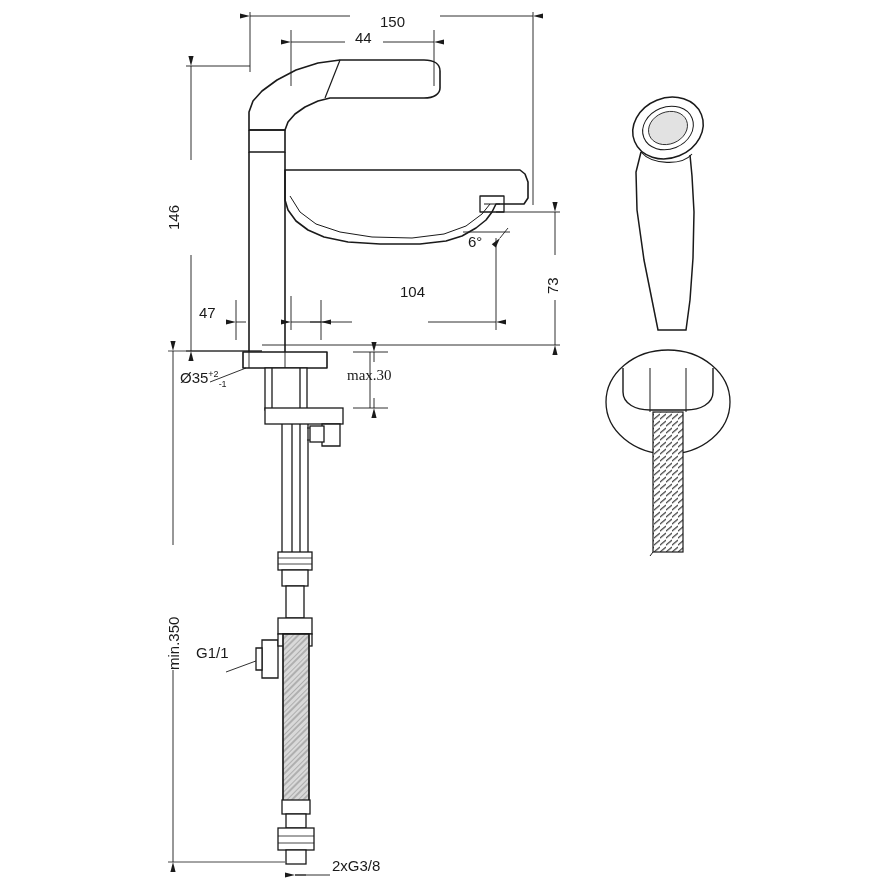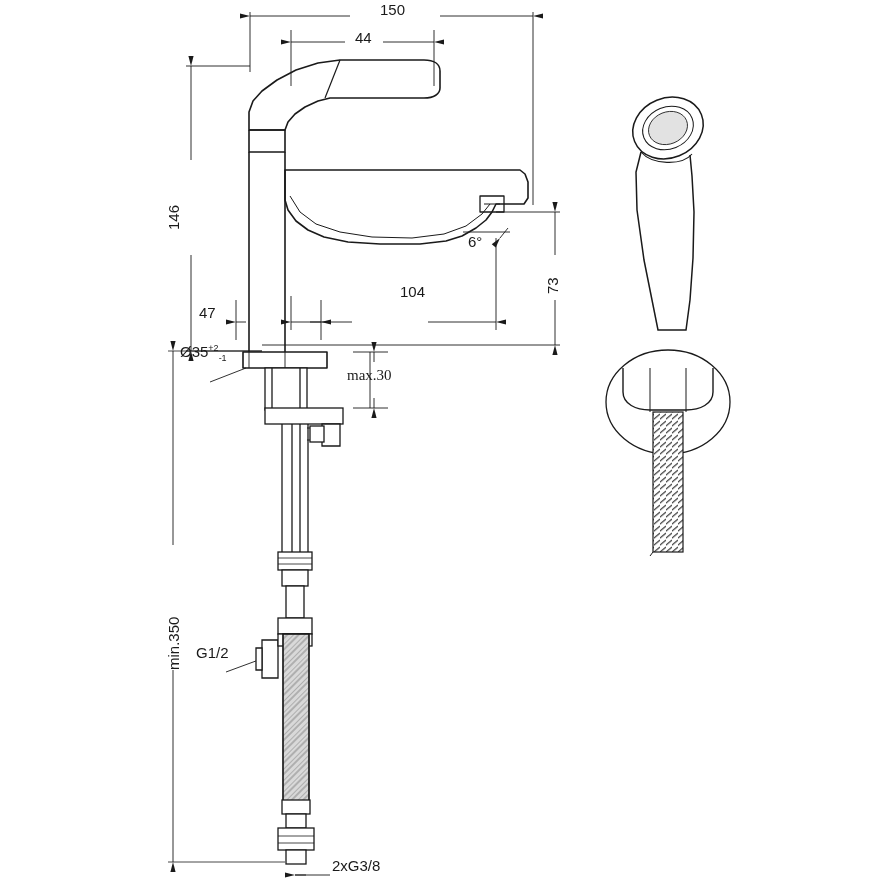--- a/index.html
+++ b/index.html
@@ -207,32 +207,32 @@
       <ellipse cx="668" cy="402" rx="62" ry="52" stroke-width="1.3"></ellipse>
       <path d="M623,368 L623,392 C623,404 636,410 650,410 L686,410 C700,410 713,404 713,392 L713,368" stroke-width="1.4"></path>
       <path d="M650,368 L650,412 M686,368 L686,412" stroke-width="1"></path>
 
       <rect x="653" y="412" width="30" height="140" fill="url(#coil)" stroke="#1a1a1a" stroke-width="1.2"></rect>
       <path d="M653,552 L650,556" stroke-width="1"></path>
     </g>
 
   </svg>
 
-  <div class="dim-label" style="left:380px; top:2px;">150</div>
+  <div class="dim-label" style="left:380px; top:14px;">150</div>
   <div class="dim-label" style="left:355px; top:30px;">44</div>
 
   <div class="dim-label vertical" style="left:166px; top:230px;">146</div>
   <div class="dim-label vertical" style="left:166px; top:670px;">min.350</div>
   <div class="dim-label vertical" style="left:545px; top:294px;">73</div>
 
   <div class="dim-label" style="left:199px; top:305px;">47</div>
   <div class="dim-label" style="left:400px; top:284px;">104</div>
   <div class="dim-label" style="left:468px; top:234px;">6°</div>
 
-  <div class="dim-label" style="left:180px; top:344px;text-align:center;">
+  <div class="dim-label" style="left:180px; top:370px;text-align:center;">
     <span>Ø35</span><span class="sup">+2</span><span class="sub">-1</span>
   </div>
 
   <div class="dim-label" style="left:347px; top:368px;font-family:Liberation Serif, serif;">max.30</div>
-  <div class="dim-label" style="left:196px; top:645px;">G1/2</div>
+  <div class="dim-label" style="left:196px; top:645px;">G1/1</div>
   <div class="dim-label" style="left:332px; top:858px;text-align:right;">2xG3/8</div>
 
 </div>
 
 </body></html>

